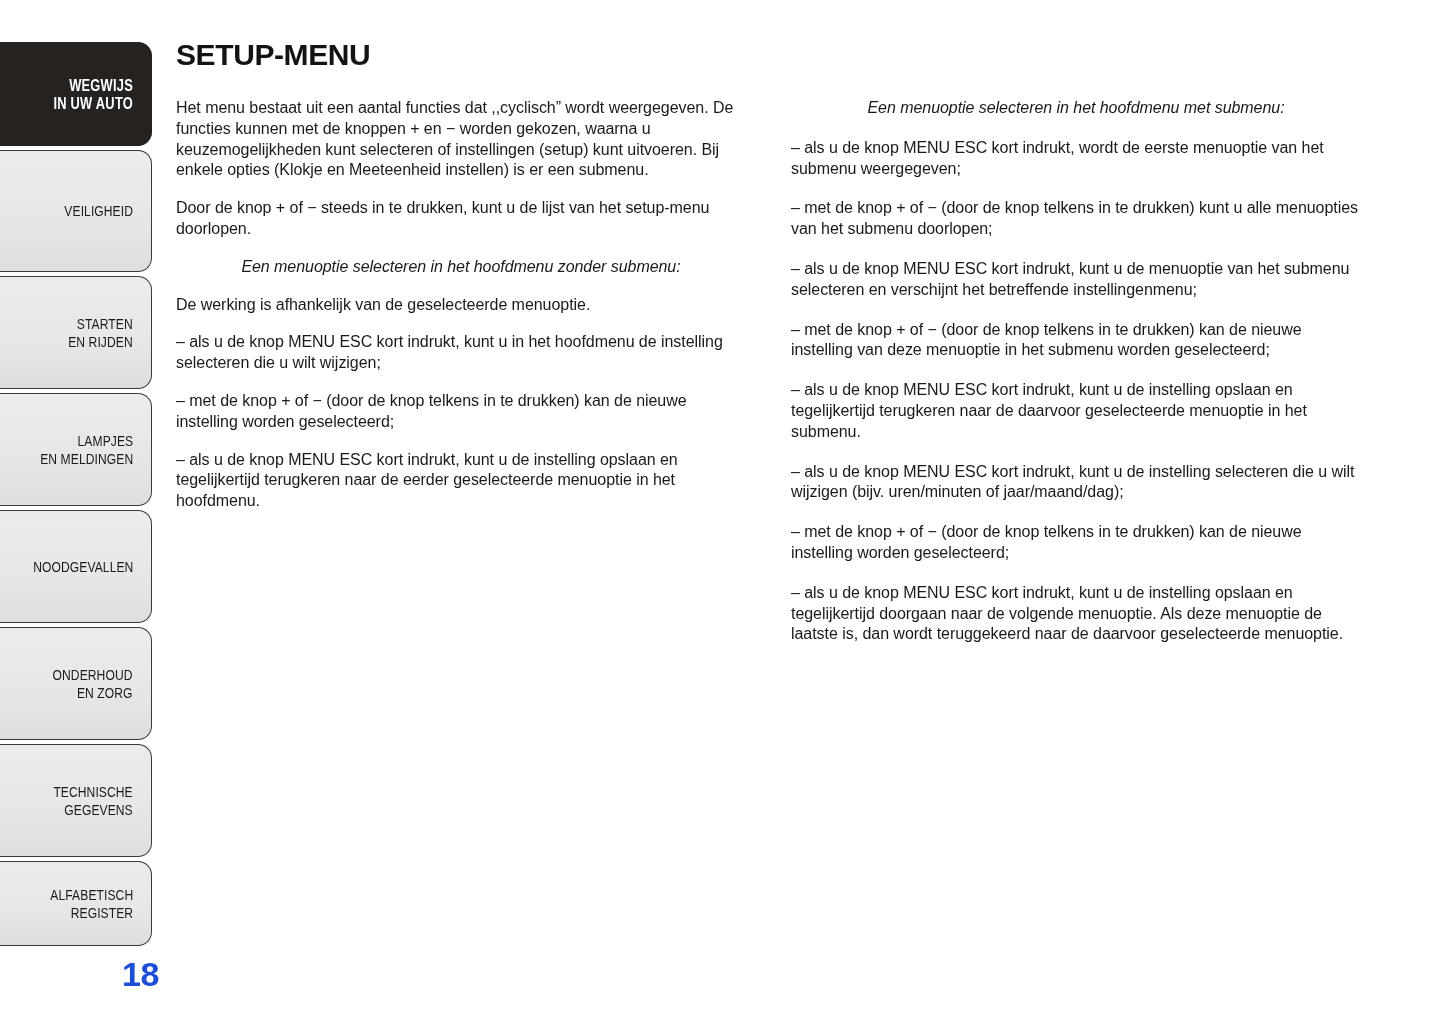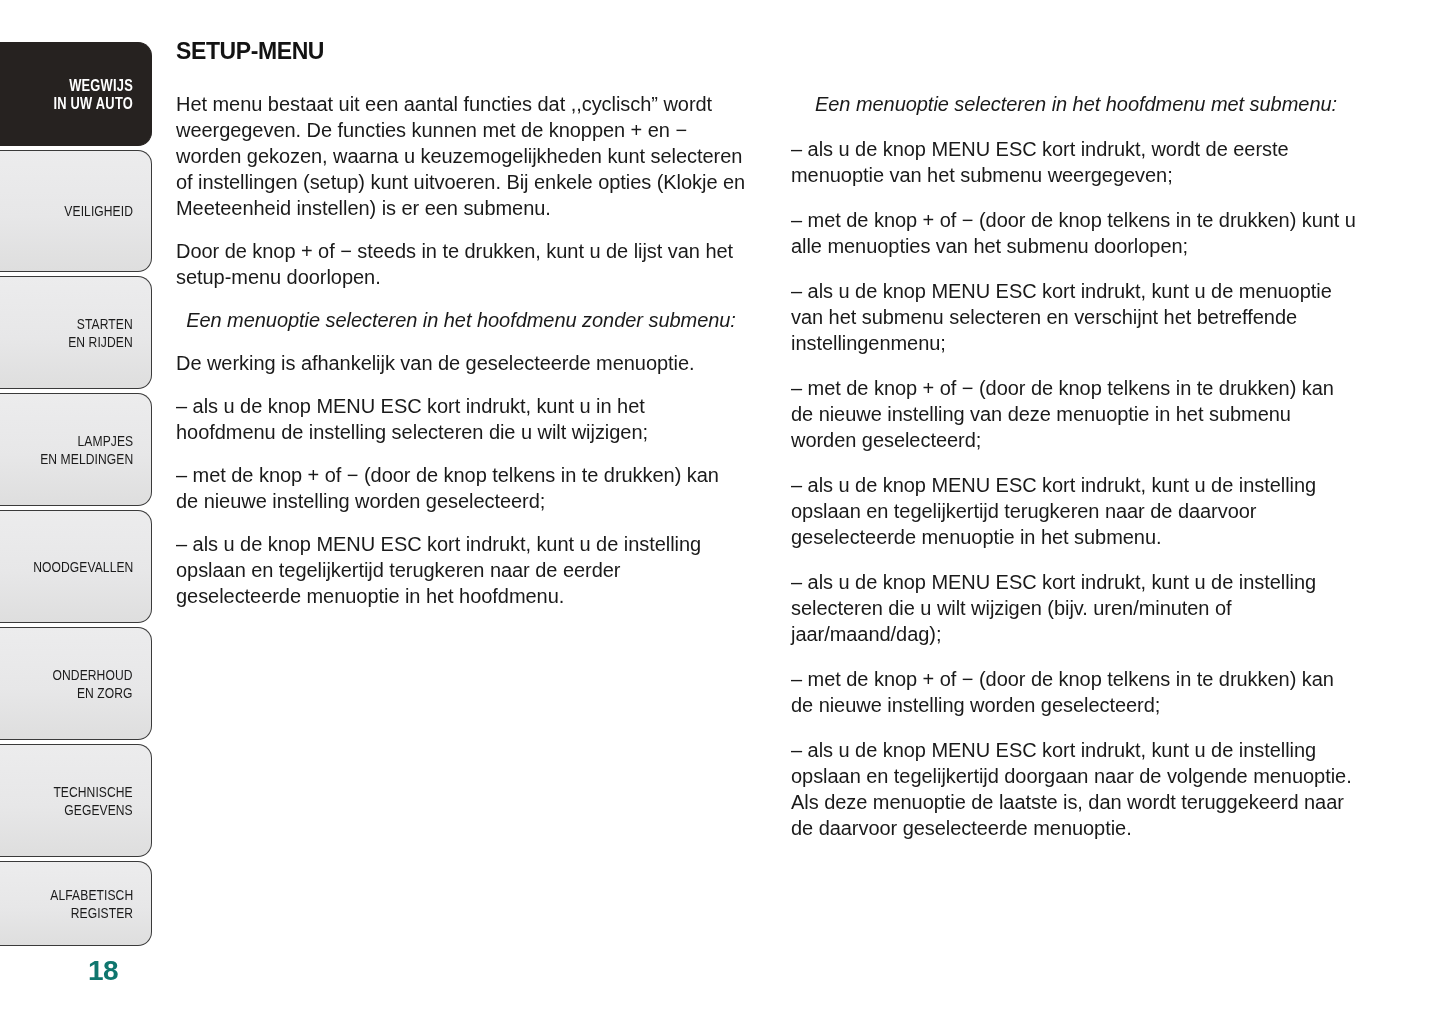--- a/index.html
+++ b/index.html
@@ -56,25 +56,25 @@
   }
   .tab.active .tab-label {
     color: #ffffff;
     font-weight: bold;
     font-size: 16.5px;
     letter-spacing: 0.3px;
   }
 
   #page-number {
     position: absolute;
-    left: 88px;
+    left: 122px;
     top: 955px;
-    font-size: 28px;
+    font-size: 34px;
     font-weight: bold;
-    color: #0f766e;
+    color: #1d4ed8;
     letter-spacing: -0.5px;
   }
 
   
   #content {
     position: absolute;
     left: 176px;
     top: 38px;
     right: 40px;
     bottom: 0;
@@ -84,29 +84,29 @@
     gap: 0px;
   }
   .col {
     width: 570px;
   }
   .col.right {
     margin-left: 45px;
   }
 
   #page-title {
-    font-size: 23px;
+    font-size: 30px;
     font-weight: bold;
     letter-spacing: -0.4px;
     margin: 0 0 26px 0;
     color: #131313;
   }
 
   .para {
-    font-size: 20px;
+    font-size: 16px;
     line-height: 1.30;
     margin: 0 0 17px 0;
     color: #1a1a1a;
     letter-spacing: -0.05px;
   }
   .para.italic {
     font-style: italic;
     text-align: center;
   }
   .col.right .para {

